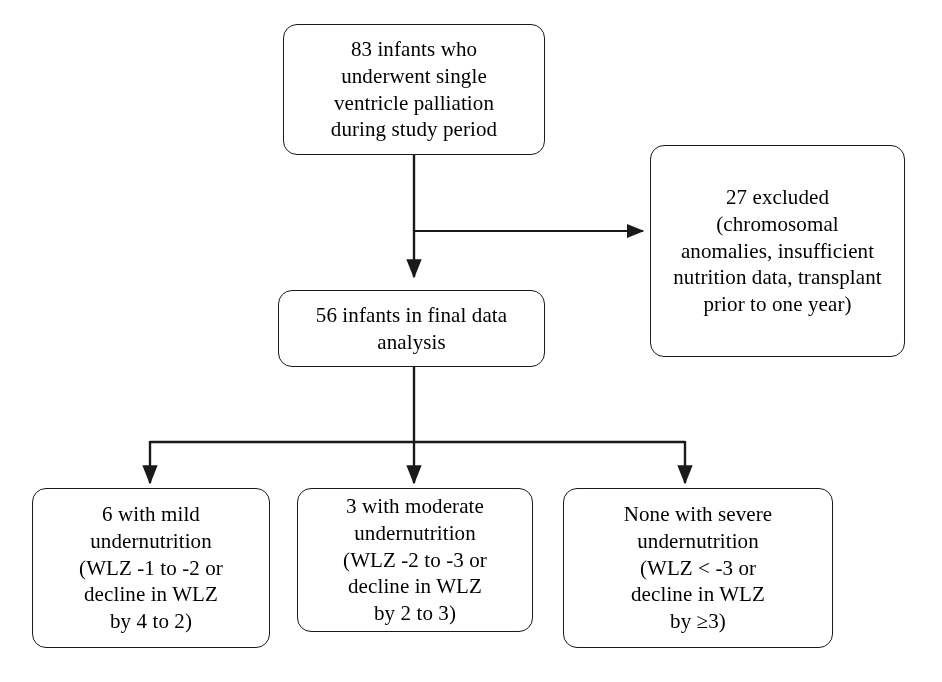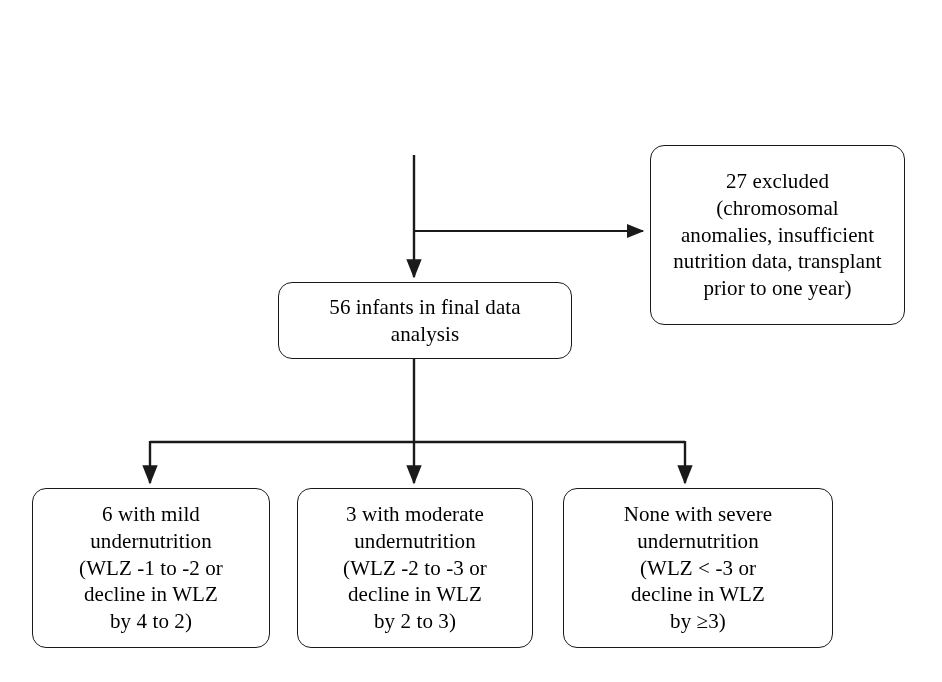--- a/index.html
+++ b/index.html
@@ -31,24 +31,24 @@
     padding: 4px 8px;
   }
   .node-text {
     display: block;
     white-space: pre-line;
     line-height: 1.28;
     font-size: 21px;
     letter-spacing: 0.1px;
   }
   #node-top        { left: 283px; top: 24px;  width: 262px; height: 131px; }
-  #node-excluded   { left: 650px; top: 145px; width: 255px; height: 180px; }
-  #node-final      { left: 278px; top: 282px; width: 294px; height: 77px; justify-content: center;  }
+  #node-excluded   { left: 650px; top: 145px; width: 255px; height: 212px; }
+  #node-final      { left: 278px; top: 290px; width: 267px; height: 77px; justify-content: center;  }
   #node-mild       { left: 32px;  top: 488px; width: 238px; height: 160px; }
-  #node-moderate   { left: 297px; top: 488px; width: 236px; height: 160px; }
+  #node-moderate   { left: 297px; top: 488px; width: 236px; height: 144px; }
   #node-severe     { left: 563px; top: 488px; width: 270px; height: 160px; }
 
   #edges {
     position: absolute;
     left: 0;
     top: 0;
     width: 942px;
     height: 682px;
     pointer-events: none;
   }
@@ -71,20 +71,26 @@
 
     <line x1="414" y1="359" x2="414" y2="442" stroke="#1a1a1a" stroke-width="2.4"></line>
 
     <line x1="150" y1="442" x2="685" y2="442" stroke="#1a1a1a" stroke-width="2.4"></line>
 
     <line x1="150" y1="441" x2="150" y2="483" stroke="#1a1a1a" stroke-width="2.4" marker-end="url(#arrowhead)"></line>
     <line x1="414" y1="441" x2="414" y2="483" stroke="#1a1a1a" stroke-width="2.4" marker-end="url(#arrowhead)"></line>
     <line x1="685" y1="441" x2="685" y2="483" stroke="#1a1a1a" stroke-width="2.4" marker-end="url(#arrowhead)"></line>
   </svg>
 
+  <div class="node" id="node-top">
+    <span class="node-text">83 infants who
+underwent single
+ventricle palliation
+during study period</span>
+  </div>
 
   <div class="node" id="node-excluded">
     <span class="node-text">27 excluded
 (chromosomal
 anomalies, insufficient
 nutrition data, transplant
 prior to one year)</span>
   </div>
 
   <div class="node" id="node-final">

